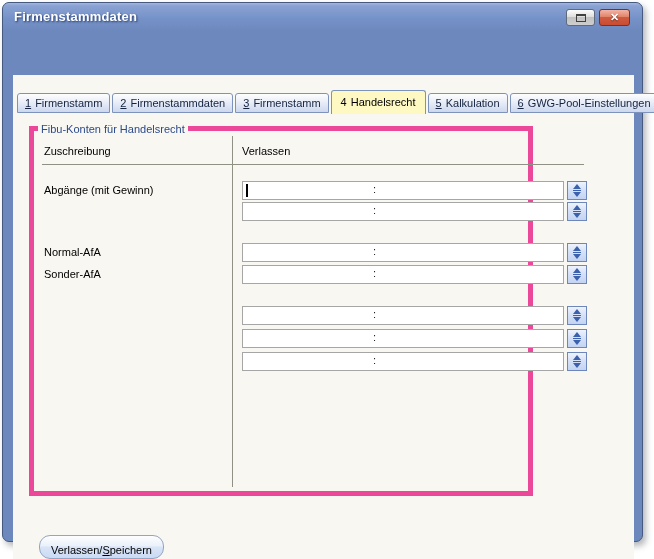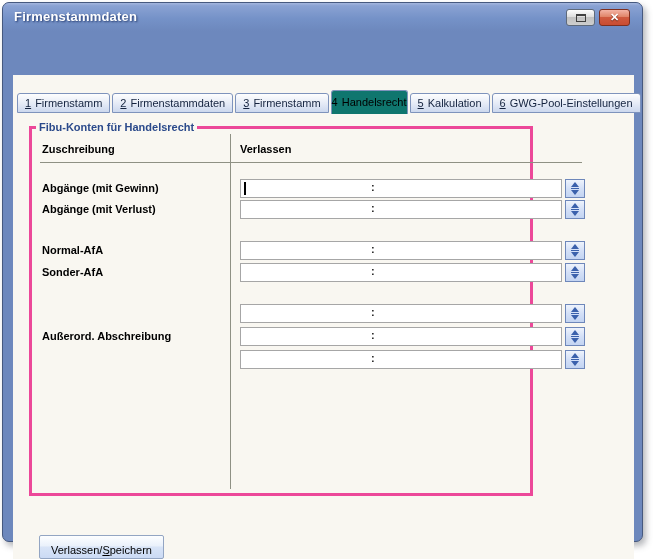--- a/index.html
+++ b/index.html
@@ -57,32 +57,31 @@
   .tab {
     height:20px; line-height:18px; padding:0 7px; margin-right:2px;
     font-size:11px; color:#14233f;
     background:linear-gradient(180deg,#fefefe,#e4eaf6 55%,#ccd8ee);
     border:1px solid #7e93bc;
     border-radius:3px 3px 0 0;
     white-space:nowrap; cursor:default;
   }
   .tab .num { text-decoration:underline; margin-right:4px; }
   .tab.active {
-    height:24px; line-height:22px; padding:0 0;
-    background:#0f766e;
+    height:24px; line-height:22px; padding:0 9px;
+    background:#fef9c3;
     border-bottom:none; color:#000;
     position:relative; z-index:2; margin-bottom:-1px;
   }
   .tab.active .num { text-decoration:none; }
 
   
   .groupbox {
     position:absolute; left:16px; top:51px; width:504px; height:370px;
-    border:3px solid #ec4899;
-    font-weight:bold;
+    border:5px solid #ec4899;
   }
   .gb-legend {
     position:absolute; left:4px; top:-8px;
     background:#f9f7f1; padding:0 3px;
     font-size:11px; color:#2b4a8b;
   }
   .gb-divider {
     position:absolute; left:198px; top:5px; bottom:4px; width:1px;
     background:#8f9184;
   }
@@ -114,21 +113,21 @@
   .arr-bar { width:8px; height:1px; background:#3b61ac; margin:0 0 1px 0; }
   .arr-down { width:0; height:0; border-left:4px solid transparent; border-right:4px solid transparent;
               border-top:5px solid #3b61ac; margin-top:0px; }
 
   
   .save-btn {
     position:absolute; left:26px; top:460px; height:24px; padding:8px 11px;
     font-size:11px; color:#000;
     background:linear-gradient(180deg,#fdfeff,#eaf1fb 45%,#d8e4f7 50%,#cbdaf4);
     border:1px solid #93a5c3;
-    border-radius:2px;
+    border-radius:11px;
     font-family:"Liberation Sans", sans-serif;
     cursor:default;
   }
   .save-btn .mnem { text-decoration:underline; }
 </style>
 </head>
 <body>
 
 <div class="window">
 
@@ -179,21 +178,20 @@
           <span class="colon">:</span>
         </div>
         <div class="spinner">
           <span class="arr-up"></span>
           <span class="arr-bar"></span>
           <span class="arr-down"></span>
         </div>
       </div>
 
       <div class="row" style="top:71px">
-        <span class="row-label">Abgänge (mit Verlust)</span>
         <div class="row-input">
           <span class="colon">:</span>
         </div>
         <div class="spinner">
           <span class="arr-up"></span>
           <span class="arr-bar"></span>
           <span class="arr-down"></span>
         </div>
       </div>
 
@@ -226,21 +224,20 @@
           <span class="colon">:</span>
         </div>
         <div class="spinner">
           <span class="arr-up"></span>
           <span class="arr-bar"></span>
           <span class="arr-down"></span>
         </div>
       </div>
 
       <div class="row" style="top:198px">
-        <span class="row-label">Außerord. Abschreibung</span>
         <div class="row-input">
           <span class="colon">:</span>
         </div>
         <div class="spinner">
           <span class="arr-up"></span>
           <span class="arr-bar"></span>
           <span class="arr-down"></span>
         </div>
       </div>
 

